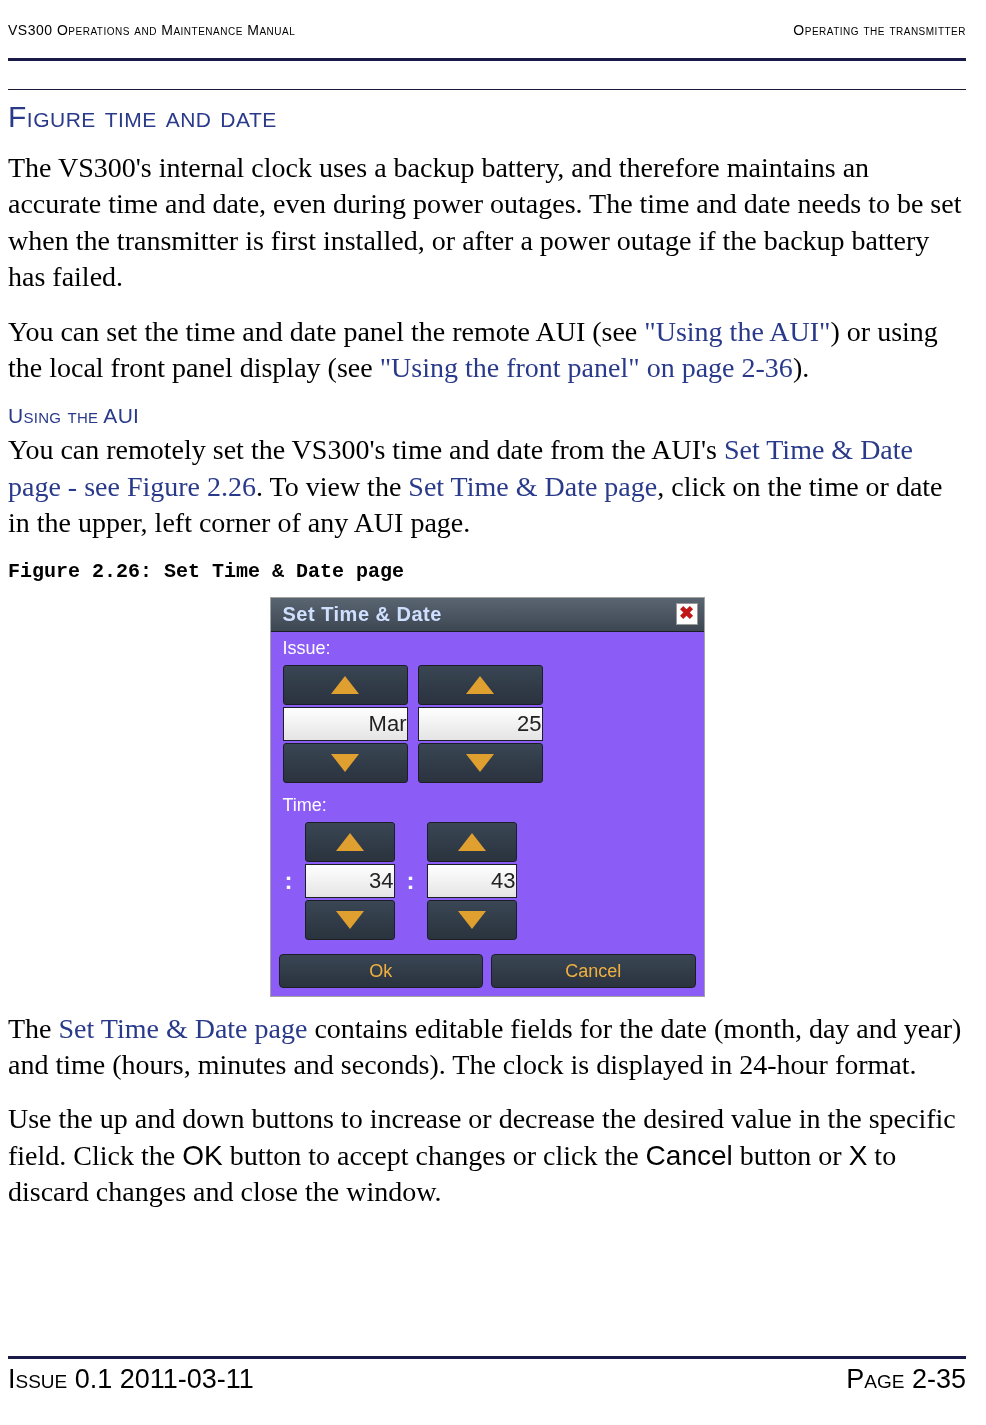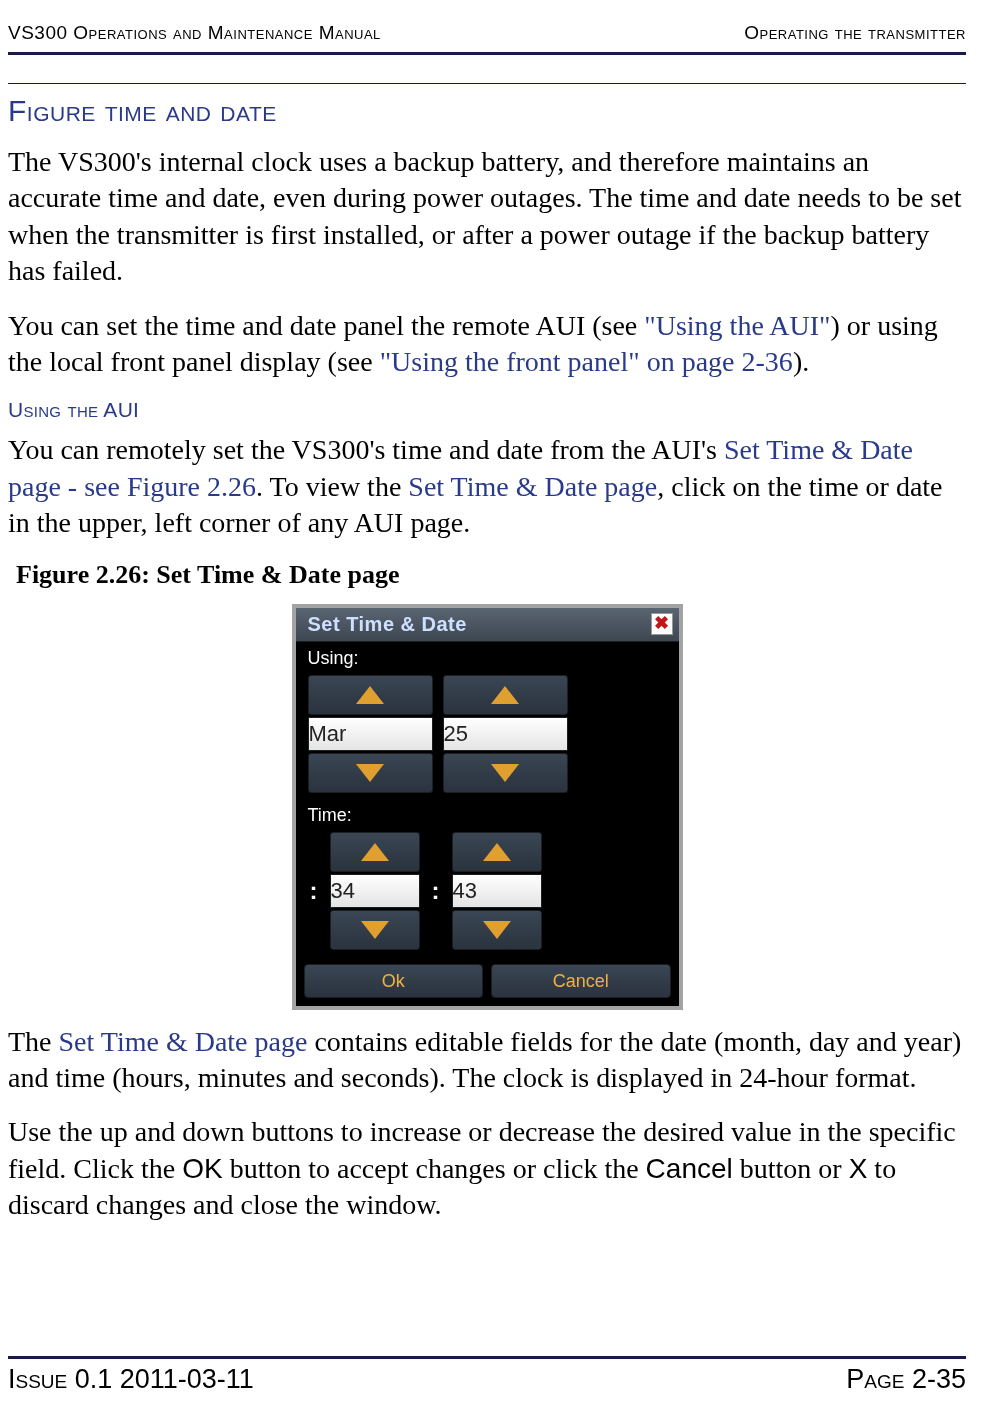--- a/index.html
+++ b/index.html
@@ -11,24 +11,24 @@
     font-family: Georgia, "Times New Roman", serif;
     position: relative;
     padding: 22px 20px 0 8px;
   }
   .header-row {
     display: flex;
     justify-content: space-between;
     align-items: baseline;
     font-family: "Trebuchet MS", "Segoe UI", sans-serif;
     font-variant: small-caps;
-    font-size: 19px;
+    font-size: 14px;
     letter-spacing: 0.5px;
     color: #000;
-    padding-bottom: 8px;
+    padding-bottom: 20px;
   }
   .header-rule {
     border: none;
     border-top: 3px solid #1a1a4a;
     margin-bottom: 28px;
   }
   .thin-rule {
     border: none;
     border-top: 1.5px solid #1a1a3a;
     margin-bottom: 10px;
@@ -51,39 +51,39 @@
   }
   p.body .link { color: #2a3a8a; }
   h2.subheading {
     font-family: "Trebuchet MS", "Segoe UI", sans-serif;
     font-variant: small-caps;
     font-size: 21px;
     font-weight: 500;
     color: #2a3a8a;
     letter-spacing: 0.3px;
     margin-top: 4px;
-    margin-bottom: 10px;
+    margin-bottom: 4px;
   }
   p.figure-caption {
-    font-family: Liberation Serif, serif;
-    font-weight: bold;
-    font-size: 26px;
-    margin: 14px 0 14px 8px;
+    font-family: Liberation Mono, monospace;
+    font-weight: bold;
+    font-size: 20px;
+    margin: 14px 0 14px 0;
   }
   .figure-wrap {
     width: 100%;
     display: flex;
     justify-content: center;
     margin-bottom: 14px;
   }
   
   .dialog {
-    width: 391px;
-    background: #000000;
-    border: 4px solid #a3a3a3;
+    width: 435px;
+    background: #8b5cf6;
+    border: 1px solid #a3a3a3;
     font-family: Arial, Helvetica, sans-serif;
     color: #fff;
   }
   .dlg-title {
     display: flex;
     justify-content: space-between;
     align-items: center;
     background: linear-gradient(#5a6572, #3d4752);
     border-bottom: 1px solid #1a1f24;
     padding: 5px 6px 5px 12px;
@@ -139,21 +139,21 @@
     border-left: 14px solid transparent;
     border-right: 14px solid transparent;
     border-top: 18px solid #e0a030;
   }
   .spinner-value {
     height: 34px;
     background: linear-gradient(#ffffff, #e4e4e4);
     border: 1px solid #1a1f24;
     color: #222;
     font-size: 22px;
-    text-align: left;
+    text-align: right;
     line-height: 32px;
     margin: 2px 0;
   }
   .colon {
     color: #fff;
     font-size: 24px;
     font-weight: bold;
     padding: 0 2px;
   }
   .dlg-buttons {
@@ -219,21 +219,21 @@
 </p>
 
 <p class="figure-caption">Figure 2.26: Set Time &amp; Date page</p>
 
 <div class="figure-wrap">
   <div class="dialog">
     <div class="dlg-title">
       <span class="dlg-title-text">Set Time &amp; Date</span>
       <div class="dlg-close">✖</div>
     </div>
-    <div class="field-label">Using:</div>
+    <div class="field-label">Issue:</div>
     <div class="spinner-row">
       <div class="spinner">
         <div class="arrow-btn">
             <div class="tri-up"></div>
           </div>
         <div class="spinner-value">Mar</div>
         <div class="arrow-btn">
             <div class="tri-down"></div>
           </div>
       </div>

